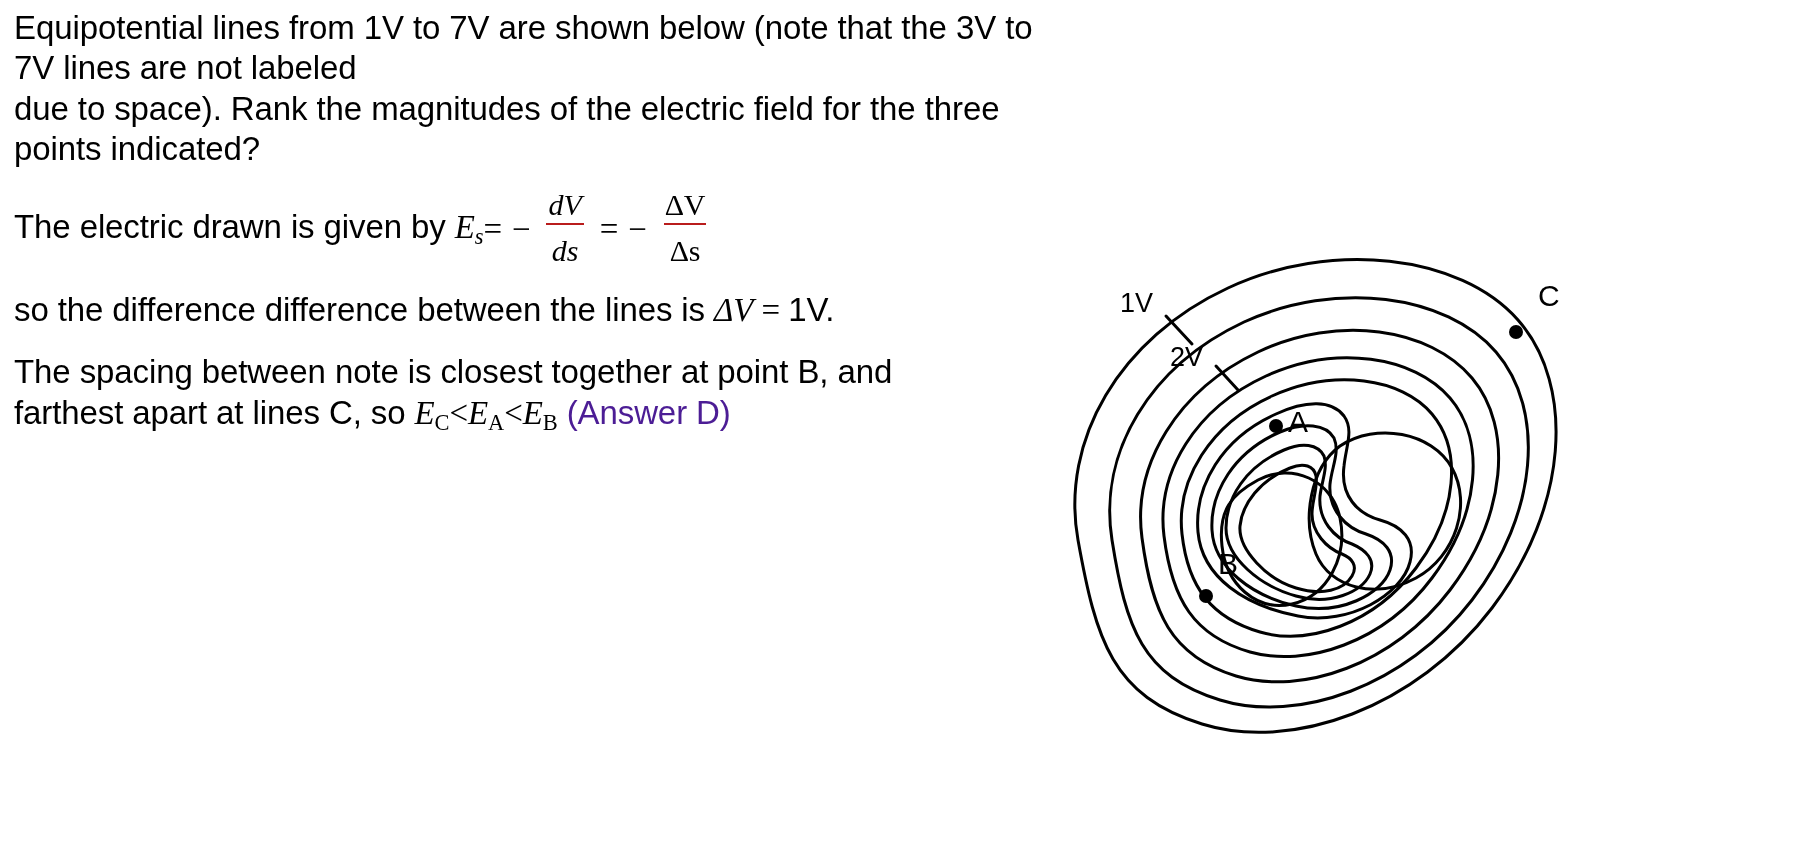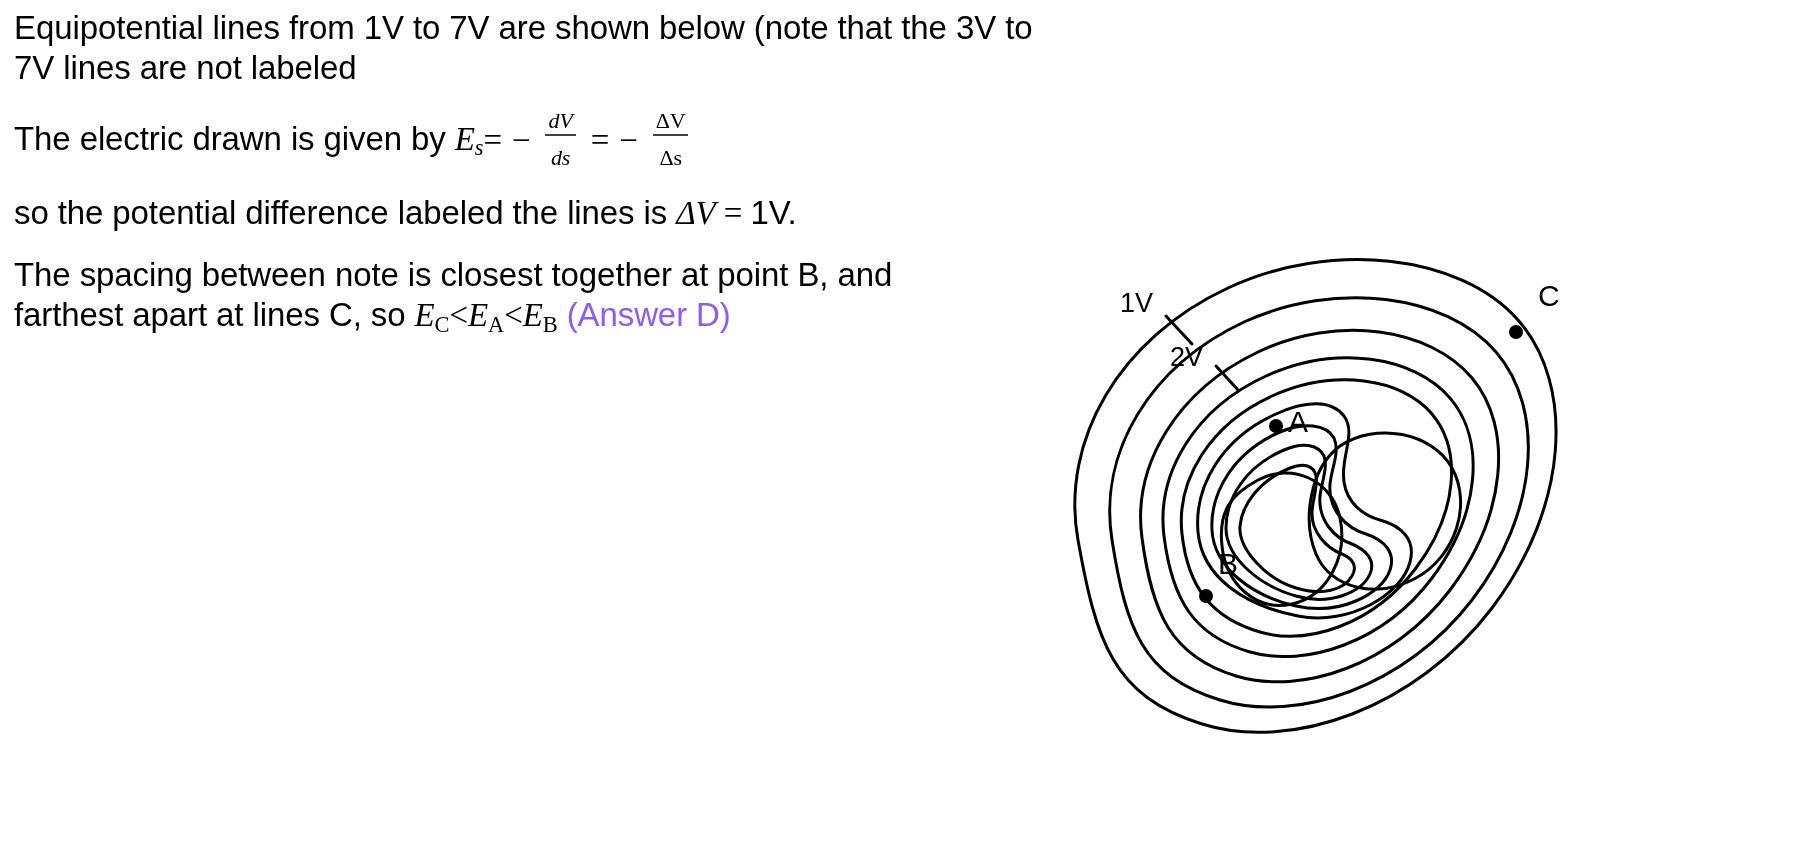--- a/index.html
+++ b/index.html
@@ -59,42 +59,42 @@
     align-items: center;
     gap: 10px;
     vertical-align: middle;
   }
   .frac {
     display: inline-flex;
     flex-direction: column;
     align-items: center;
     vertical-align: middle;
     font-family: "Liberation Serif", serif;
-    font-size: 22px;
+    font-size: 30px;
     line-height: 1.05;
     margin: 0 2px;
     position: relative;
     top: -2px;
   }
   .frac .num {
     padding: 0 6px 2px 6px;
     font-style: italic;
   }
   .frac .den {
     padding: 10px 6px 0 6px;
-    border-top: 2px solid #404040;
+    border-top: 2px solid #b91c1c;
     font-style: italic;
   }
   .frac .num.upr, .frac .den.upr { font-style: normal; }
   .opsym {
     font-family: "Liberation Serif", serif;
     font-size: 33px;
   }
   .answer {
-    color: #8b5cf6;
+    color: #4c1d95;
     text-align: right;
   }
   .figure {
     position: absolute;
     left: 1040px;
     top: 240px;
     width: 560px;
     height: 520px;
     text-align: right;
   }
@@ -112,41 +112,42 @@
 </style>
 </head>
 <body>
 
 <div class="page">
 
   <div class="text-col">
 
     <p class="para">
       <span class="line">Equipotential lines from 1V to 7V are shown below (note that the 3V to 7V lines are not labeled</span>
+      <span class="line">due to space).  Rank the magnitudes of the electric field for the three points indicated?</span>
     </p>
 
     <p class="para">
       <span>The electric drawn is given by </span><span class="math-i">E</span><span class="sub">s</span><span class="eqline">
         <span class="opsym">=</span>
         <span class="opsym">−</span>
         <span class="frac">
           <span class="num">dV</span>
           <span class="den">ds</span>
         </span>
         <span class="opsym">=</span>
         <span class="opsym">−</span>
         <span class="frac">
           <span class="num upr">ΔV</span>
           <span class="den upr">Δs</span>
         </span>
       </span>
     </p>
 
     <p class="para">
-      <span class="line"><span>so the potential difference labeled the lines is </span><span class="math-i">ΔV</span><span class="math-r"> = </span><span>1V.</span></span>
+      <span class="line"><span>so the difference difference between the lines is </span><span class="math-i">ΔV</span><span class="math-r"> = </span><span>1V.</span></span>
     </p>
 
 
     <p class="para">
       <span class="line">The spacing between note is closest together at point B, and</span>
       <span class="line"><span>farthest apart at lines C, so </span><span class="math-i">E</span><span class="sub-r">C</span><span class="opsym">&lt;</span><span class="math-i">E</span><span class="sub-r">A</span><span class="opsym">&lt;</span><span class="math-i">E</span><span class="sub-r">B</span>&nbsp;<span class="answer">(Answer D)</span></span>
     </p>
 
   </div>
 

